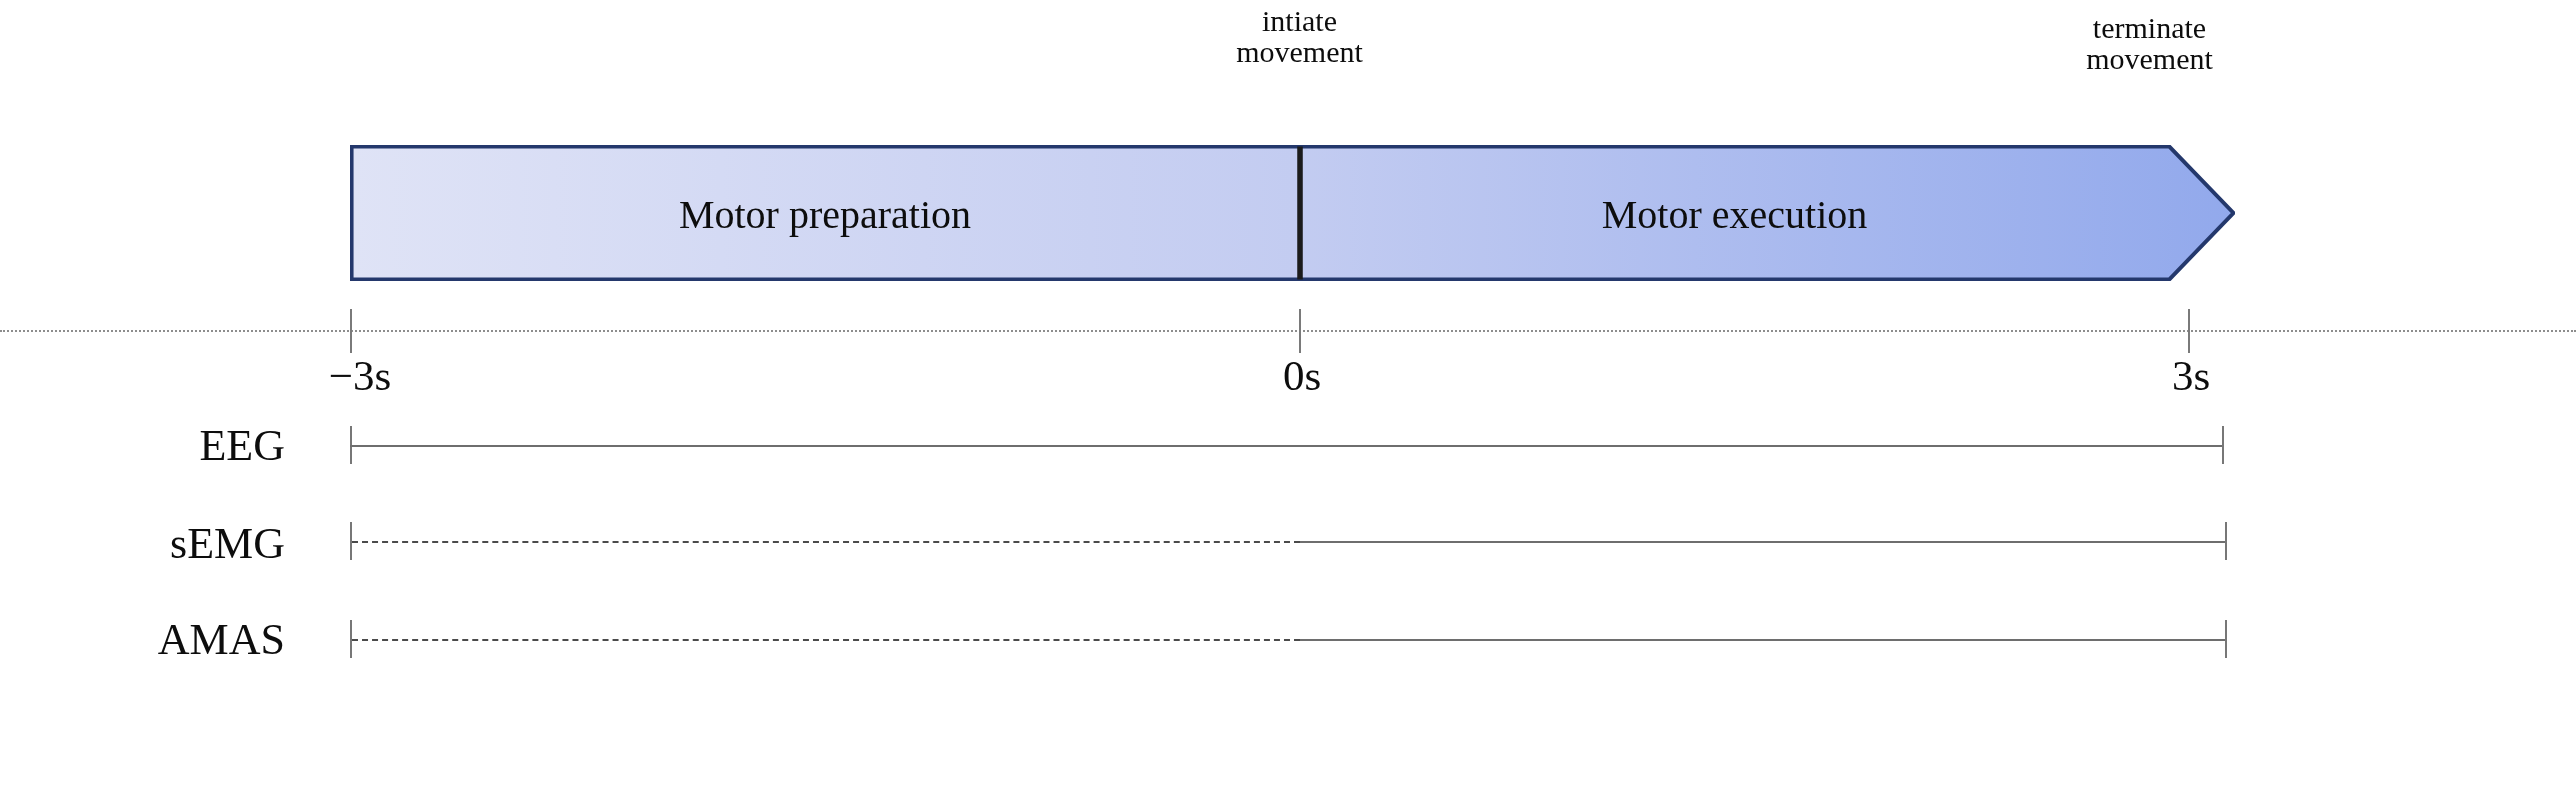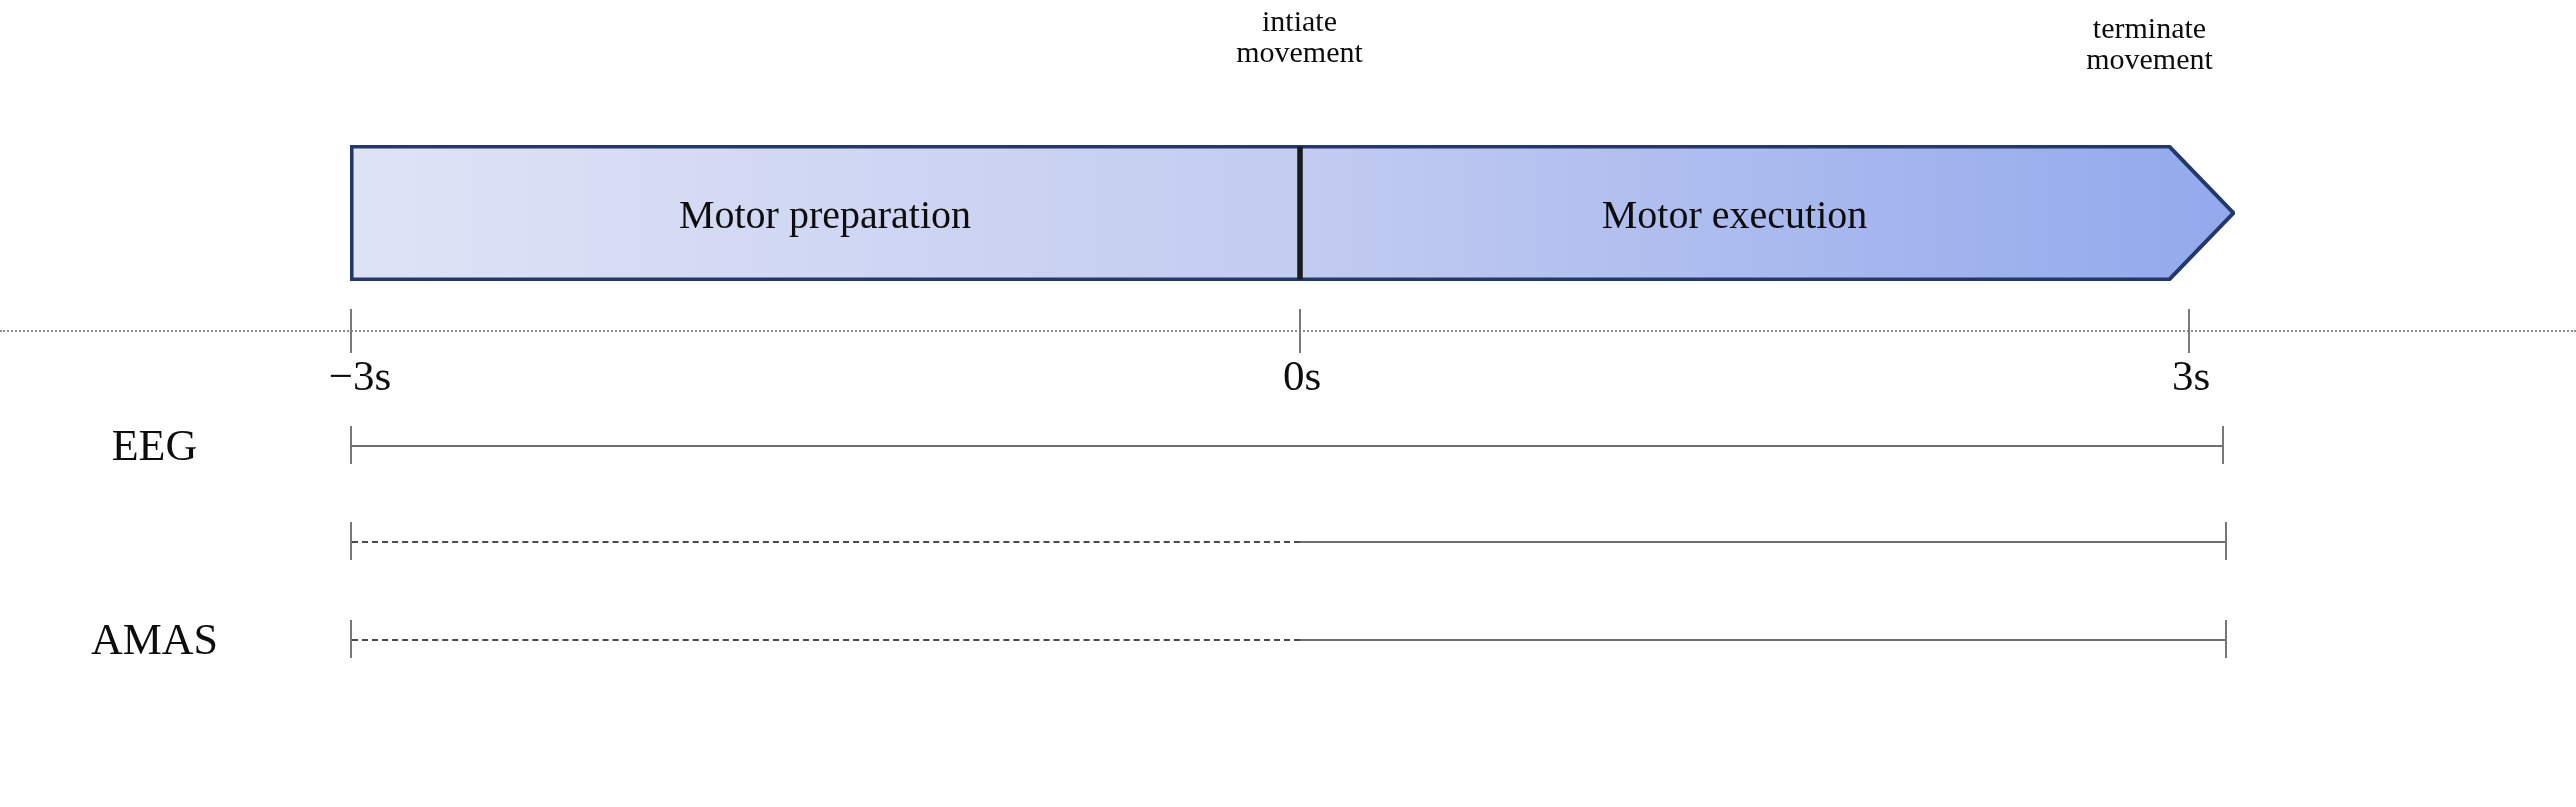--- a/index.html
+++ b/index.html
@@ -92,21 +92,21 @@
     white-space: nowrap;
   }
   #label-m3 { left: 273px; }
   #label-0  { left: 1215px; }
   #label-p3 { left: 2104px; }
 
   
   .row-label {
     position: absolute;
     width: 261px;
-    text-align: center;
+    text-align: right;
     font-size: 44px;
     line-height: 1;
     color: #0d0d0d;
     white-space: nowrap;
   }
   #rowlabel-eeg  { left: 24px; top: 424px; }
   #rowlabel-semg { left: 24px; top: 522px; }
   #rowlabel-amas { left: 24px; top: 618px; }
 
   .row-track { position: absolute; left: 0; width: 2576px; height: 0; }
@@ -186,20 +186,21 @@
 
   <div class="axis-tick" id="tick-m3"></div>
   <div class="axis-tick" id="tick-0"></div>
   <div class="axis-tick" id="tick-p3"></div>
 
   <div class="axis-label" id="label-m3">−3s</div>
   <div class="axis-label" id="label-0">0s</div>
   <div class="axis-label" id="label-p3">3s</div>
 
   <div class="row-label" id="rowlabel-eeg">EEG</div>
+  <div class="row-label" id="rowlabel-semg">sEMG</div>
   <div class="row-label" id="rowlabel-amas">AMAS</div>
 
   <div class="row-track" id="row-eeg">
     <div class="cap cap-left"></div>
     <div class="seg seg-solid seg-pre-full"></div>
     <div class="cap cap-right-eeg"></div>
   </div>
 
   <div class="row-track" id="row-semg">
     <div class="cap cap-left"></div>

